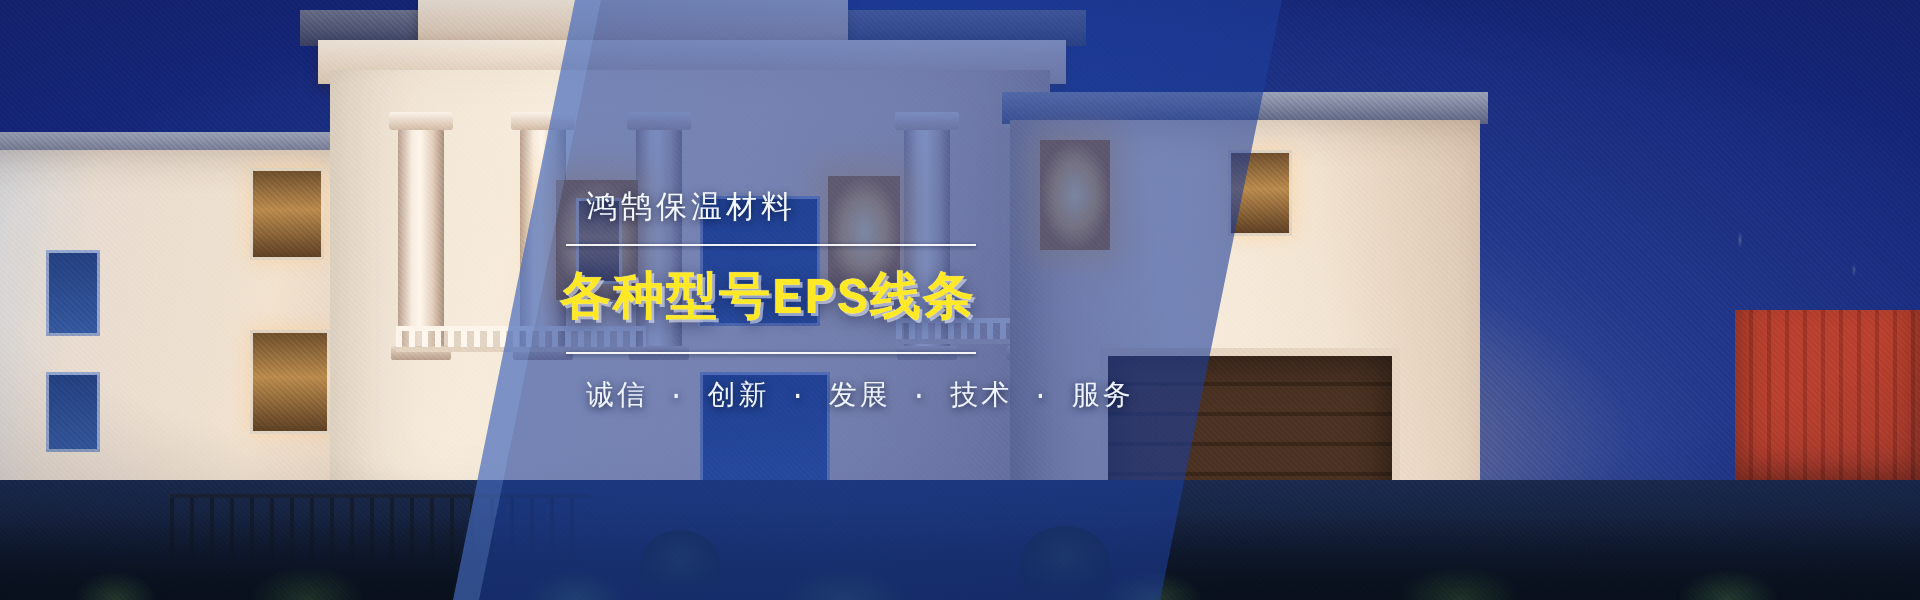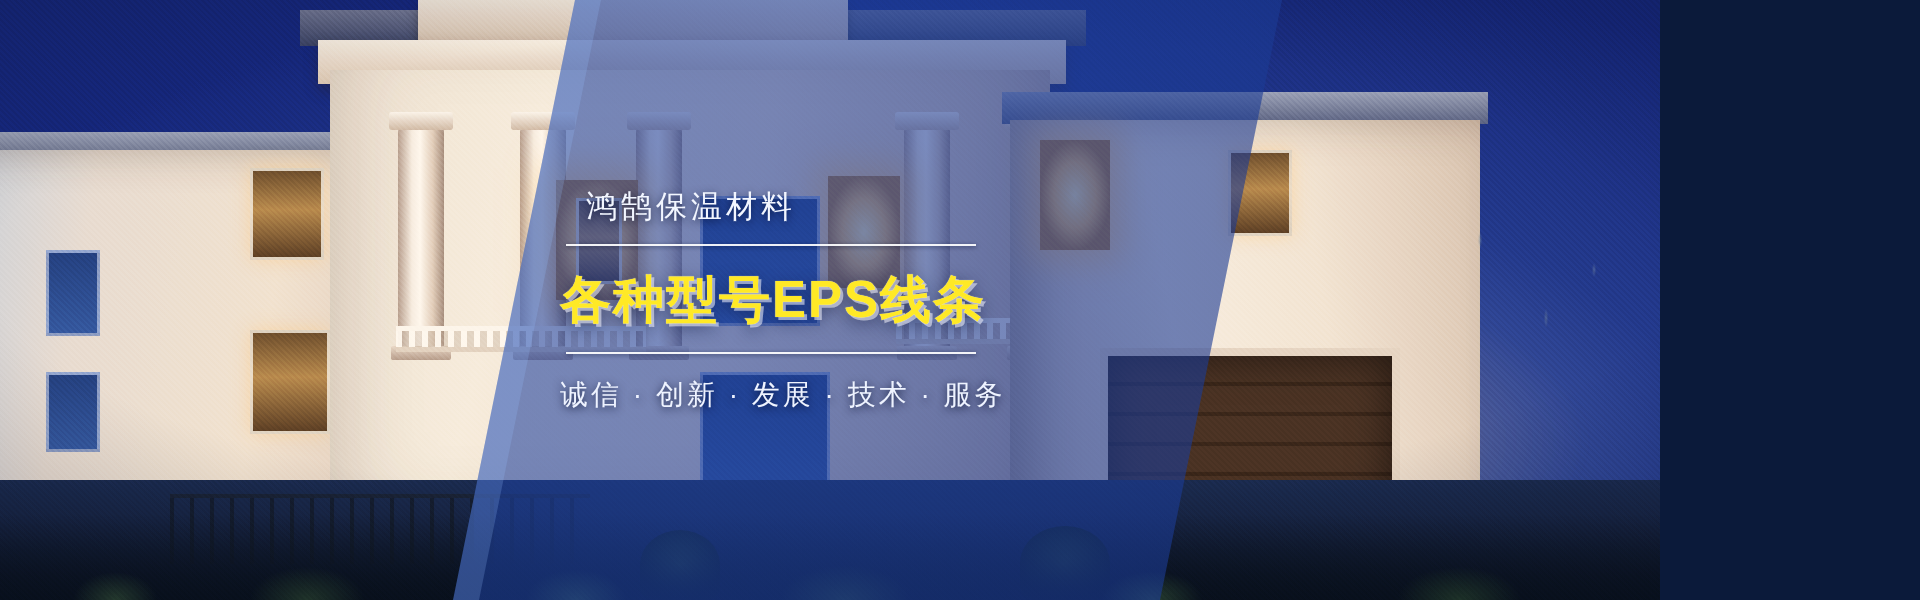--- a/index.html
+++ b/index.html
@@ -6,22 +6,23 @@
   html, body {
     width:1920px; height:600px;
     overflow:hidden;
     background:#0b1a3a;
     font-family:"Liberation Sans","DejaVu Sans",sans-serif;
   }
 
   
   .banner {
     position:relative;
-    width:1660px; height:600px;
+    width:1920px; height:600px;
     overflow:hidden;
+    font-family:Liberation Mono, monospace;
   }
 
   
   .photo { position:absolute; inset:0; overflow:hidden; }
 
   
   .sky {
     position:absolute; left:0; top:0; width:1920px; height:600px;
     background:
       radial-gradient(1200px 520px at 52% 78%, #6d86c4 0%, #41579f 34%, #23398b 60%, #15267a 100%),
@@ -218,20 +219,21 @@
       0 0 1px rgba(255,255,255,.9),
       3px 3px 0 rgba(245,245,255,.55),
       0 5px 16px rgba(10,20,60,.65);
     white-space:nowrap;
   }
   .headline .hl-line { display:block; }
 
   .tagline {
     font-size:28px; letter-spacing:3px; color:#eef3ff;
     text-shadow:0 2px 9px rgba(0,10,40,.8);
+    margin-left:26px;
     white-space:nowrap;
   }
 </style>
 </head>
 <body>
 
 <div class="banner">
 
   <div class="photo">
     <div class="sky"></div>

